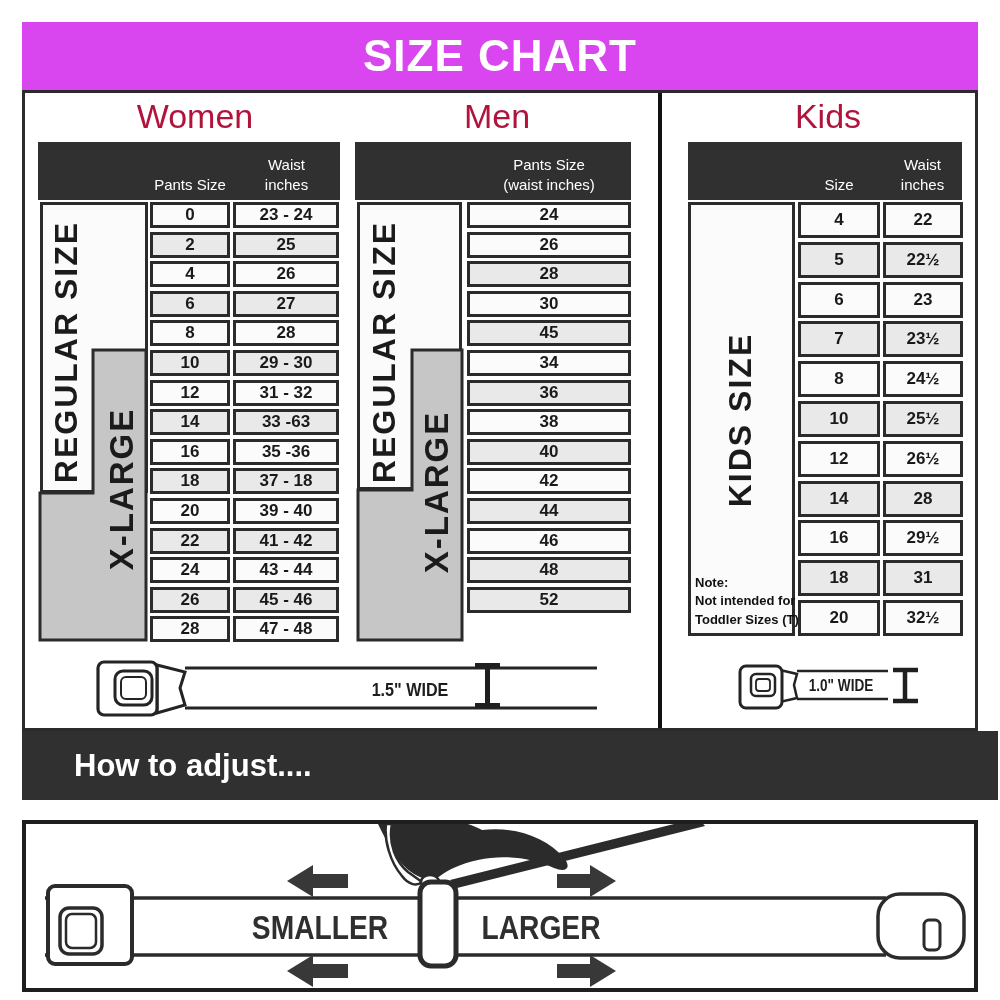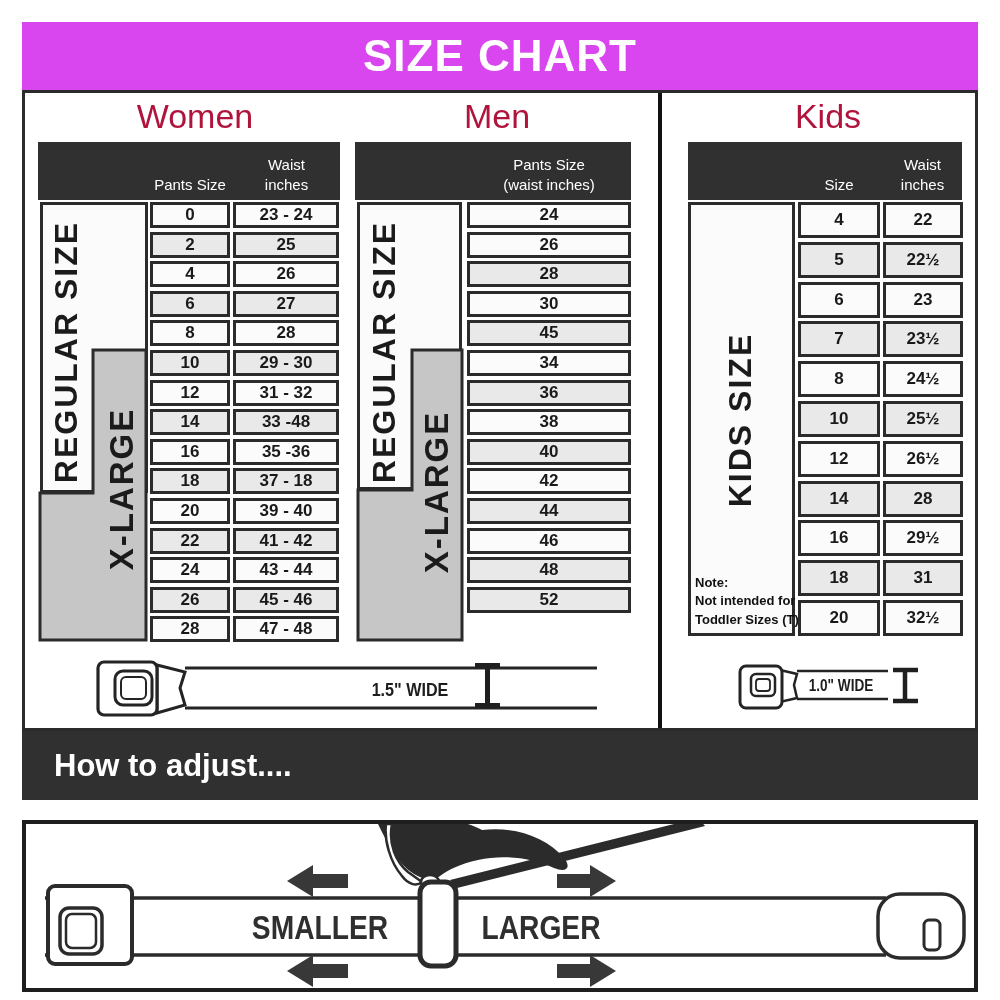--- a/index.html
+++ b/index.html
@@ -40,21 +40,21 @@
   .cell{border:3px solid #2b2b2b;background:#fbfbfb;box-sizing:border-box;
         display:flex;align-items:center;justify-content:center;
         font-weight:bold;font-size:17px;color:#1a1a1a;}
   .cell.gray{background:#e9e9e9;}
 
   .note{position:absolute;left:4px;bottom:4px;font-size:13px;font-weight:bold;
         line-height:1.42;color:#111111;white-space:nowrap;}
 
   
   .band{position:absolute;left:22px;top:731px;width:956px;height:69px;background:#303030;
-        display:flex;align-items:center;}
+        display:flex;align-items:center;padding-left:20px;}
   .band h2{margin:0 0 0 32px;color:#ffffff;font-size:31px;font-weight:bold;}
 
   .adjust-box{position:absolute;left:22px;top:800px;width:956px;height:172px;
               border:4px solid #1e1e1e;box-sizing:border-box;background:#ffffff;overflow:hidden;margin-top:20px;}
   svg{display:block;}
   .svgtext{font-family:"Liberation Sans",sans-serif;font-weight:bold;}
 </style>
 </head>
 <body>
 
@@ -94,21 +94,21 @@
         <div class="cell">26</div>
         <div class="cell gray">6</div>
         <div class="cell gray">27</div>
         <div class="cell">8</div>
         <div class="cell">28</div>
         <div class="cell gray">10</div>
         <div class="cell gray">29 - 30</div>
         <div class="cell">12</div>
         <div class="cell">31 - 32</div>
         <div class="cell gray">14</div>
-        <div class="cell gray">33 -48</div>
+        <div class="cell gray">33 -63</div>
         <div class="cell">16</div>
         <div class="cell">35 -36</div>
         <div class="cell gray">18</div>
         <div class="cell gray">37 - 18</div>
         <div class="cell">20</div>
         <div class="cell">39 - 40</div>
         <div class="cell gray">22</div>
         <div class="cell gray">41 - 42</div>
         <div class="cell">24</div>
         <div class="cell">43 - 44</div>

